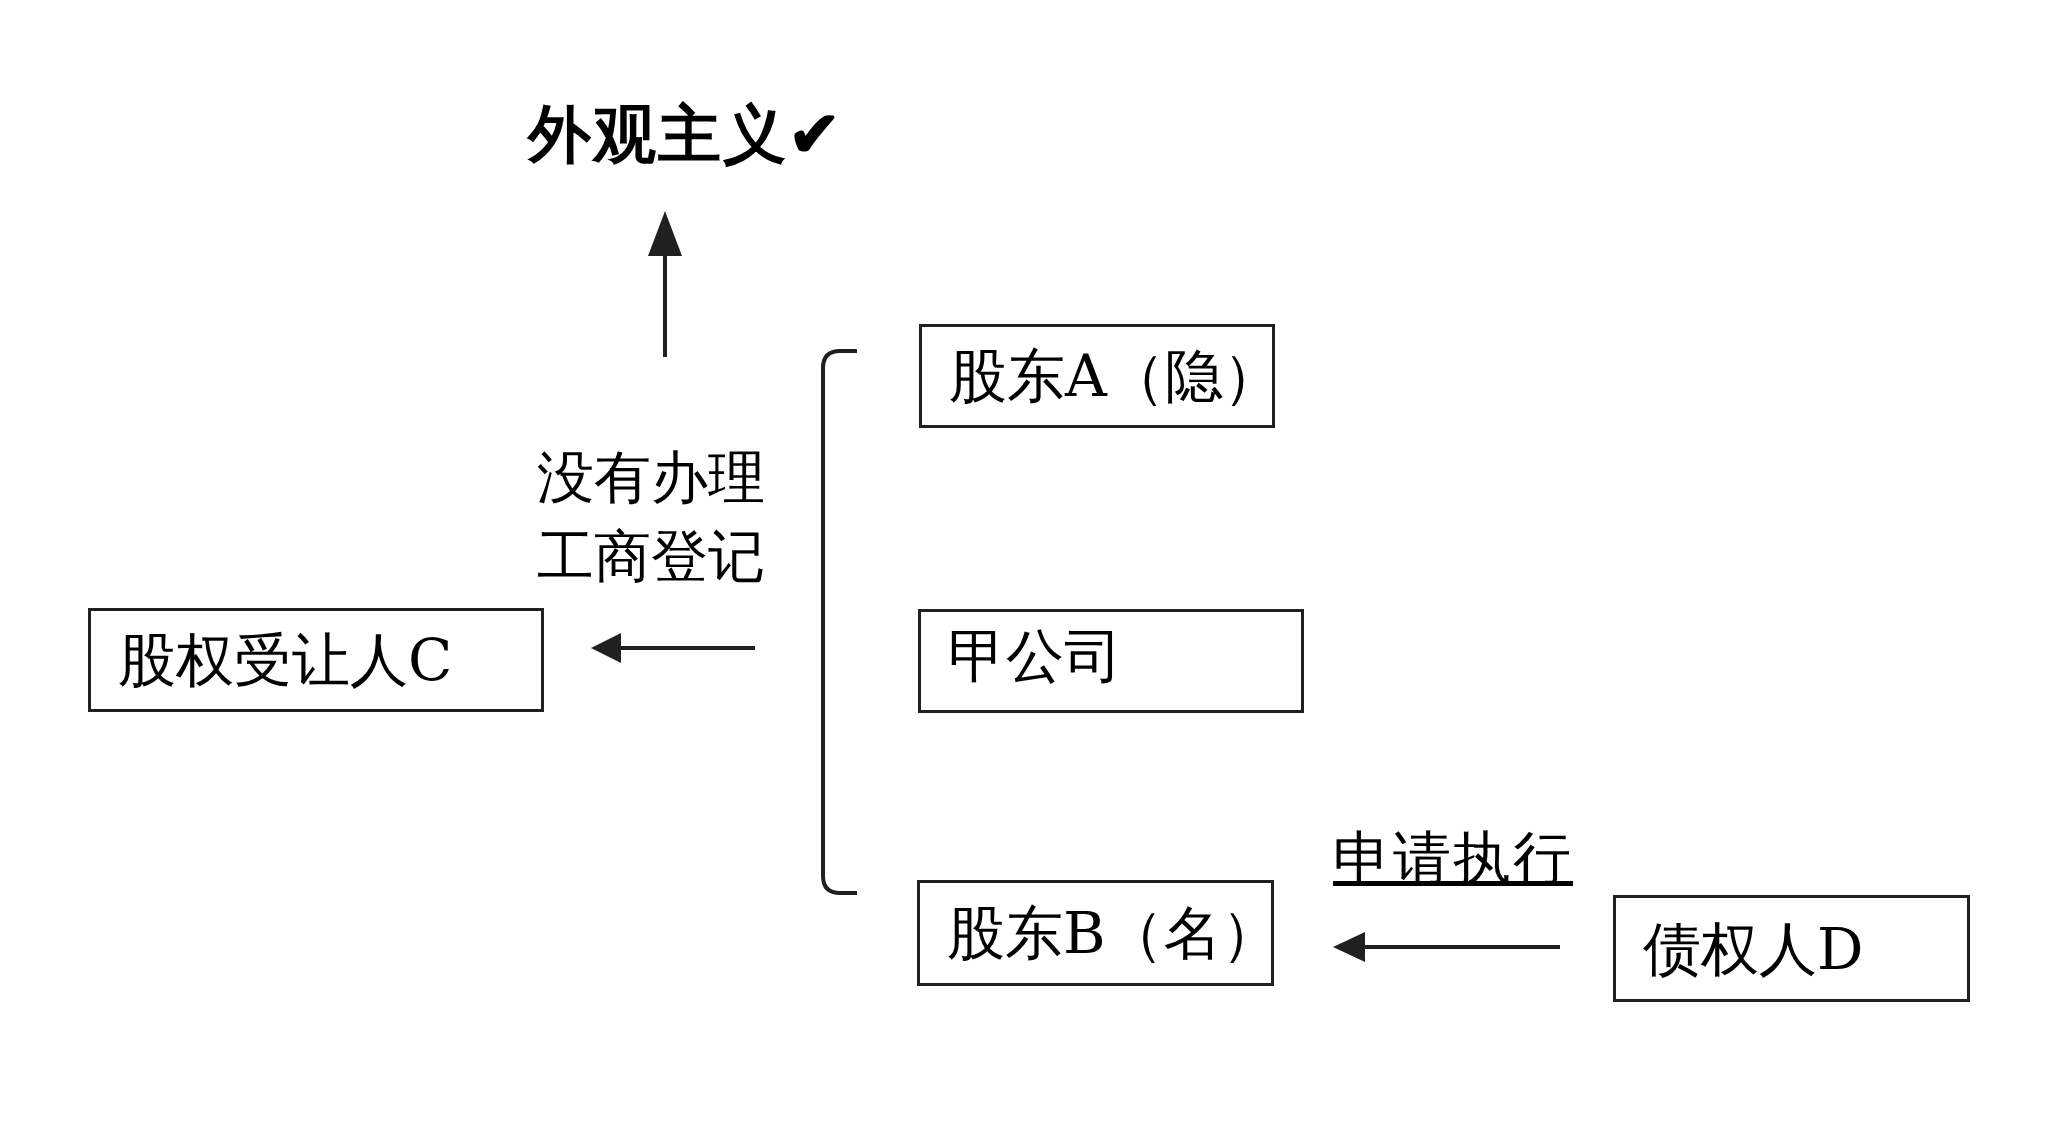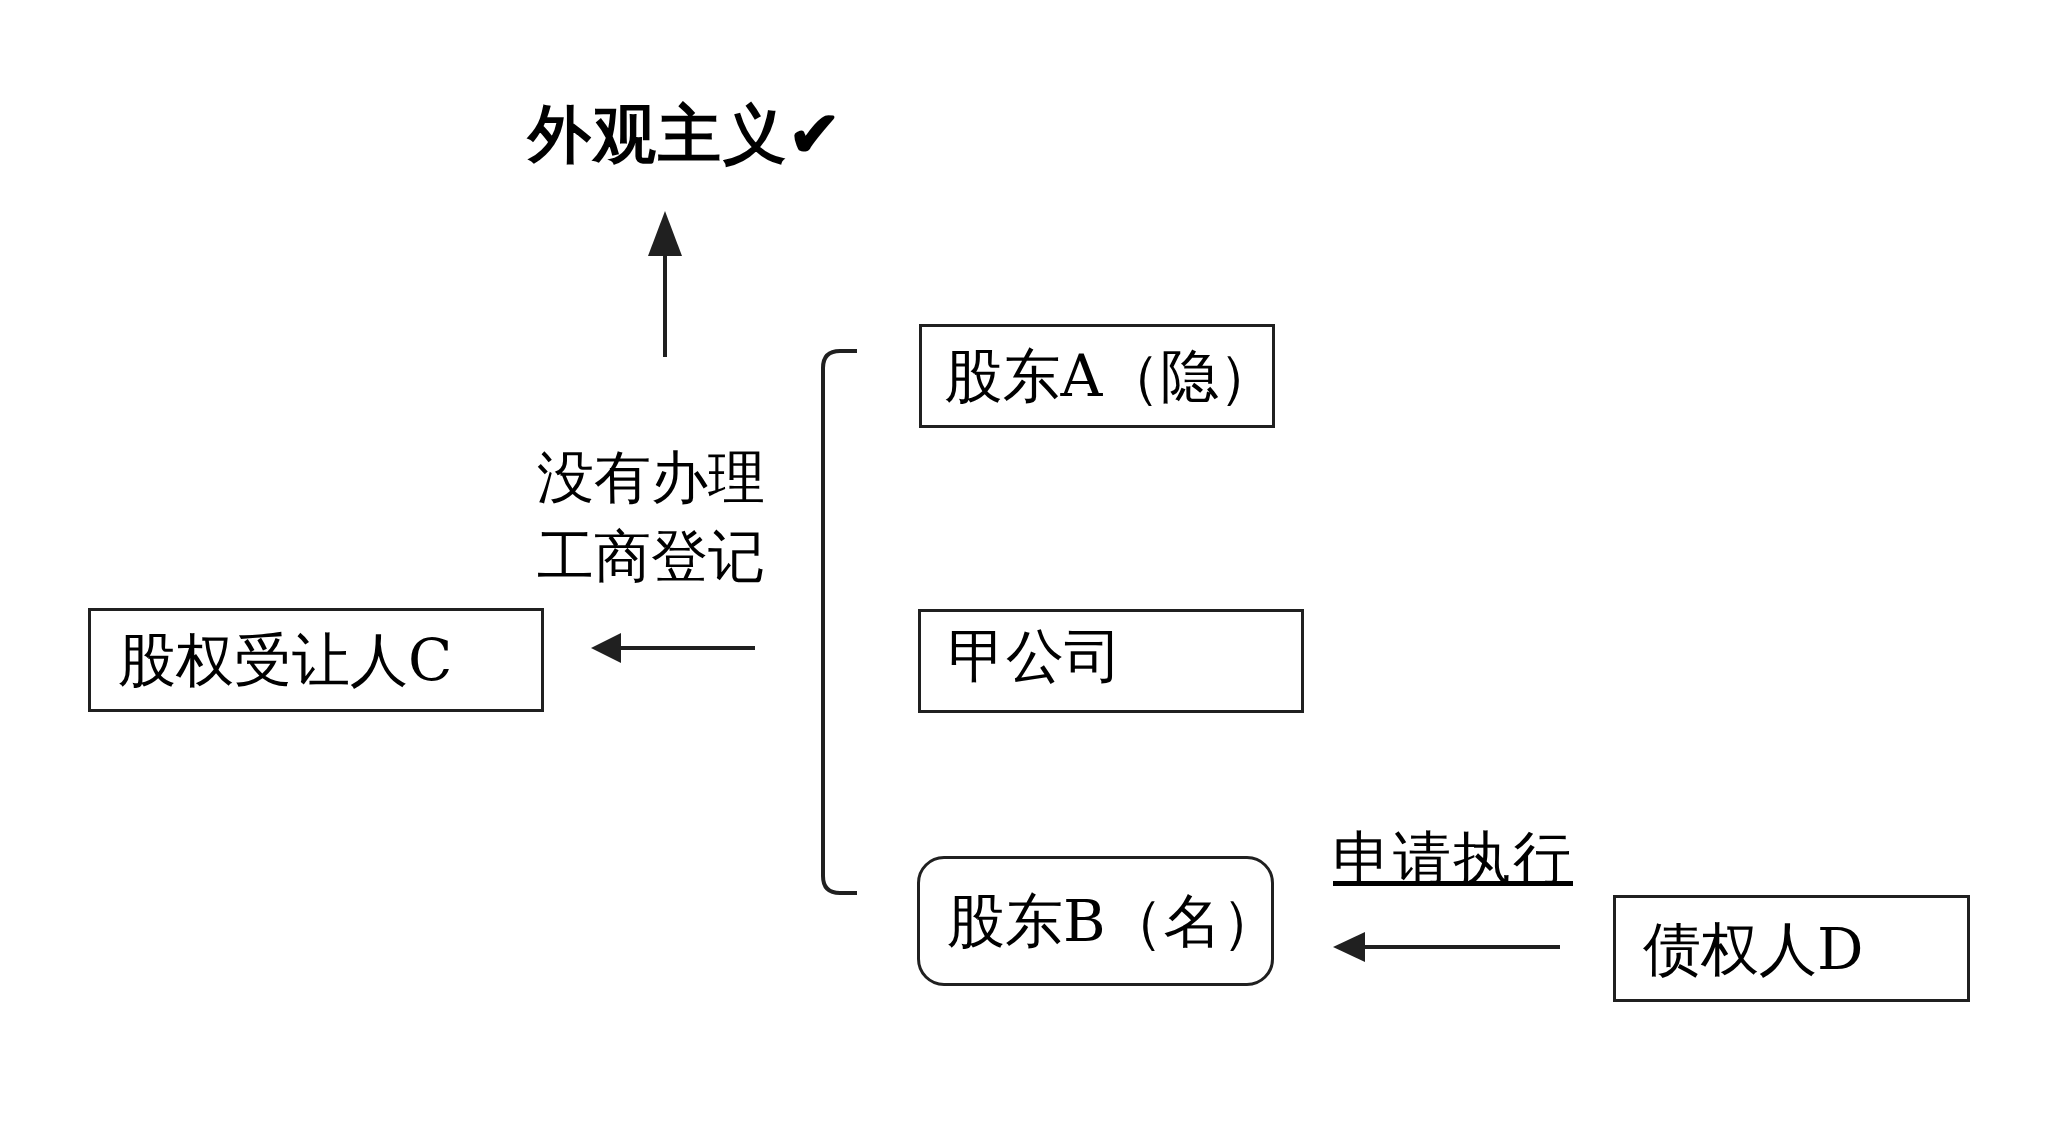--- a/index.html
+++ b/index.html
@@ -41,23 +41,23 @@
     border: 3px solid var(--ink);
     background: var(--bg);
     display: flex;
     align-items: center;
     padding-left: 27px;
     font-size: 58px;
     line-height: 1;
     white-space: nowrap;
     color: var(--text);
   }
-  .box-shareholder-a { left: 919px; top: 324px; width: 356px; height: 104px; justify-content: center; }
+  .box-shareholder-a { left: 919px; top: 324px; width: 356px; height: 104px; }
   .box-company      { left: 918px; top: 609px; width: 386px; height: 104px; font-family: Liberation Mono, monospace; }
-  .box-shareholder-b{ left: 917px; top: 856px; width: 357px; height: 130px; border-radius: 27px; }
+  .box-shareholder-b{ left: 917px; top: 880px; width: 357px; height: 106px; }
   .box-transferee-c { left: 88px;  top: 608px; width: 456px; height: 104px; }
   .box-creditor-d   { left: 1613px; top: 895px; width: 357px; height: 107px; }
   .title {
     position: absolute;
     left: 528px; top: 56px;
     font-size: 63px;
     line-height: 1.1;
     letter-spacing: 2px;
     font-weight: 700;
     white-space: nowrap;

